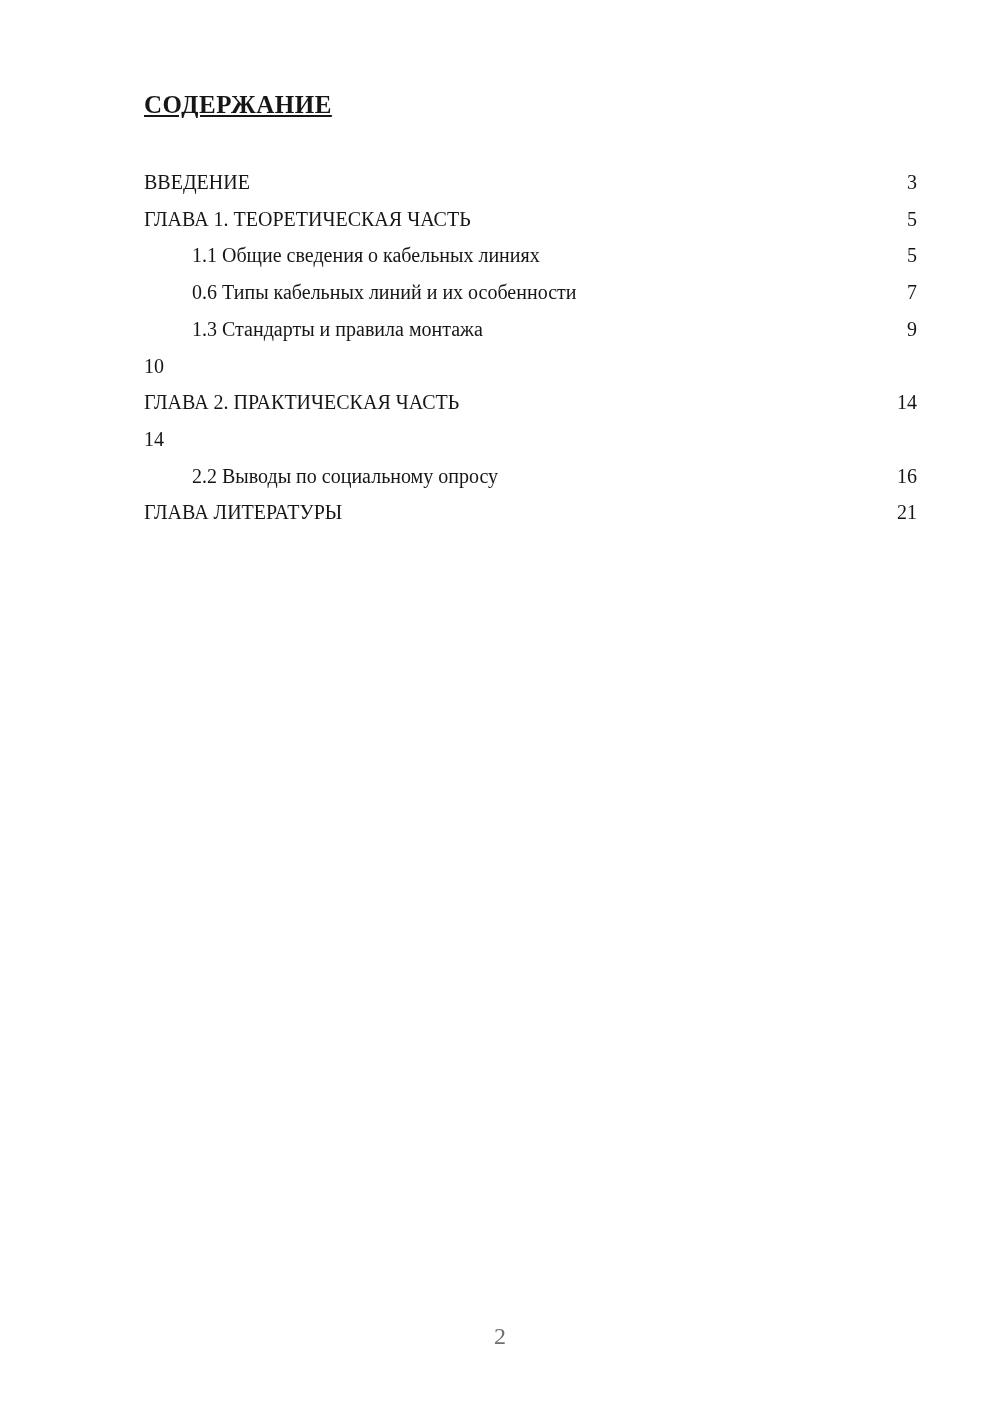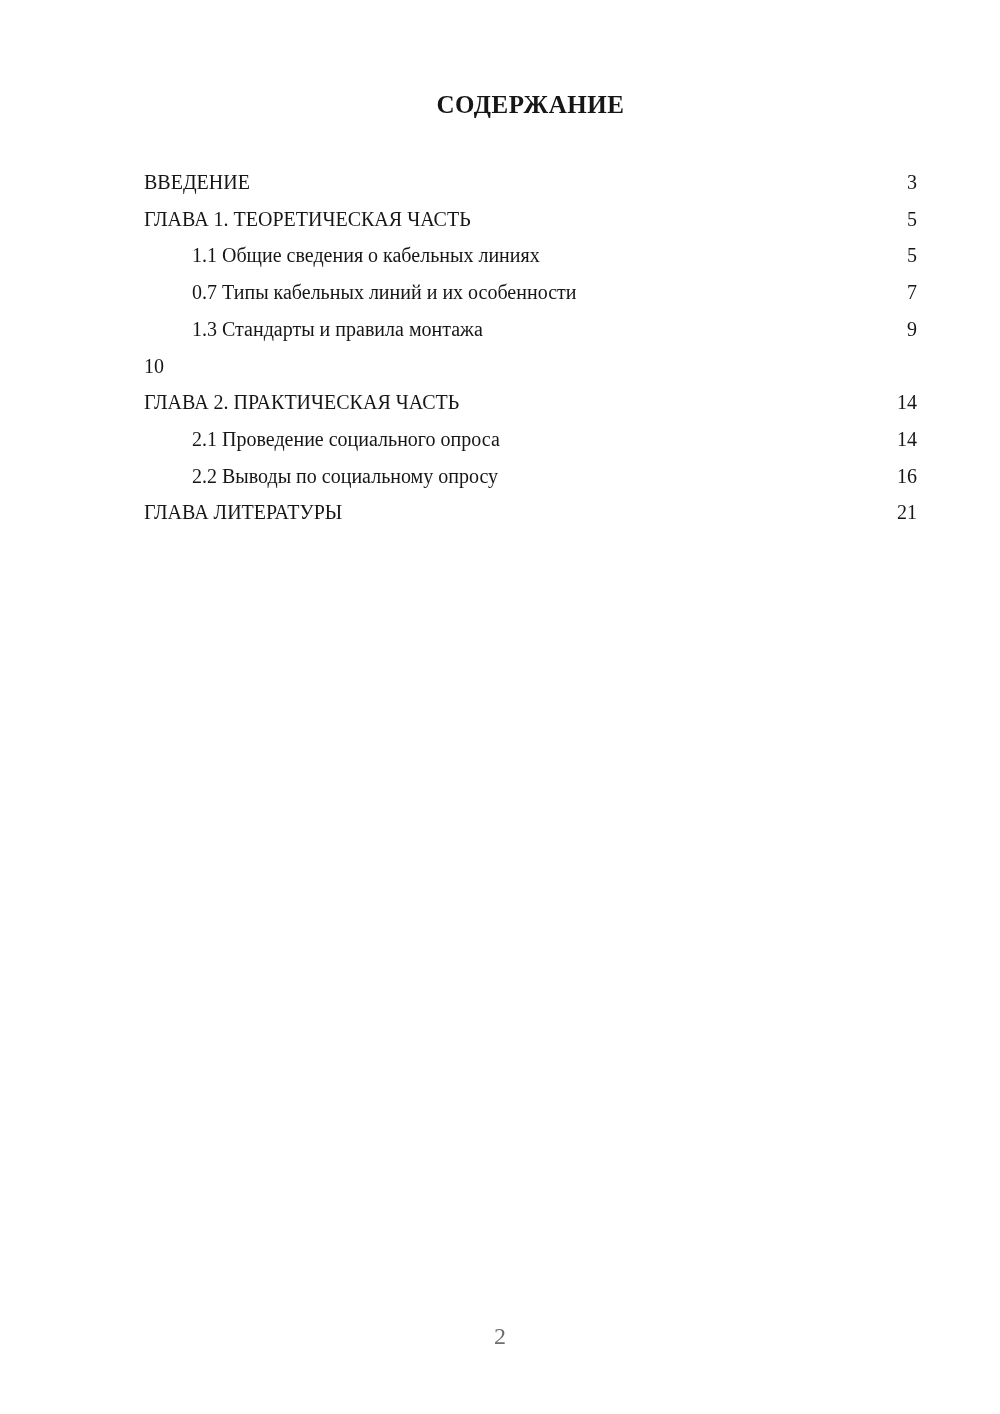--- a/index.html
+++ b/index.html
@@ -20,22 +20,22 @@
     top: 0;
     left: 144px;
     width: 773px; 
     height: 100%;
   }
   .doc-title {
     margin-top: 90px;
     line-height: 30px;
     font-size: 25px;
     font-weight: bold;
-    text-align: center;
     letter-spacing: 0.5px;
+    text-decoration: underline;
   }
   .toc {
     margin-top: 44px;
     font-size: 20px;
     line-height: 36.7px;
   }
   .toc-row {
     display: flex;
     justify-content: space-between;
     align-items: baseline;
@@ -79,40 +79,39 @@
       <span class="toc-label">ГЛАВА 1. ТЕОРЕТИЧЕСКАЯ ЧАСТЬ</span>
       <span class="toc-page">5</span>
     </div>
 
     <div class="toc-row indent">
       <span class="toc-label">1.1 Общие сведения о кабельных линиях</span>
       <span class="toc-page">5</span>
     </div>
 
     <div class="toc-row indent">
-      <span class="toc-label">0.7 Типы кабельных линий и их особенности</span>
+      <span class="toc-label">0.6 Типы кабельных линий и их особенности</span>
       <span class="toc-page">7</span>
     </div>
 
     <div class="toc-row indent">
       <span class="toc-label">1.3 Стандарты и правила монтажа</span>
       <span class="toc-page">9</span>
     </div>
 
     <div class="toc-row indent">
       <span class="toc-page">10</span>
     </div>
 
     <div class="toc-row">
       <span class="toc-label">ГЛАВА 2. ПРАКТИЧЕСКАЯ ЧАСТЬ</span>
       <span class="toc-page">14</span>
     </div>
 
     <div class="toc-row indent">
-      <span class="toc-label">2.1 Проведение социального опроса</span>
       <span class="toc-page">14</span>
     </div>
 
     <div class="toc-row indent">
       <span class="toc-label">2.2 Выводы по социальному опросу</span>
       <span class="toc-page">16</span>
     </div>
 
 
     <div class="toc-row">

